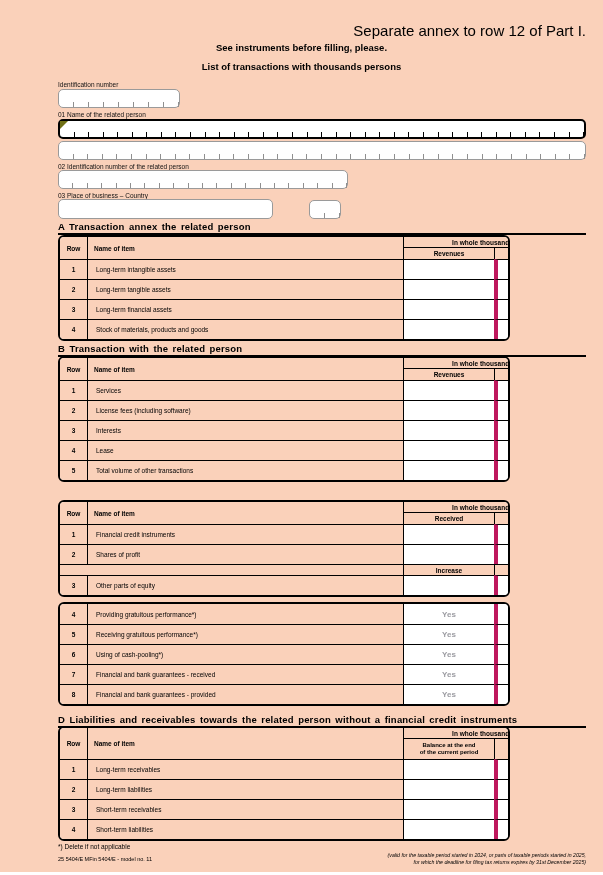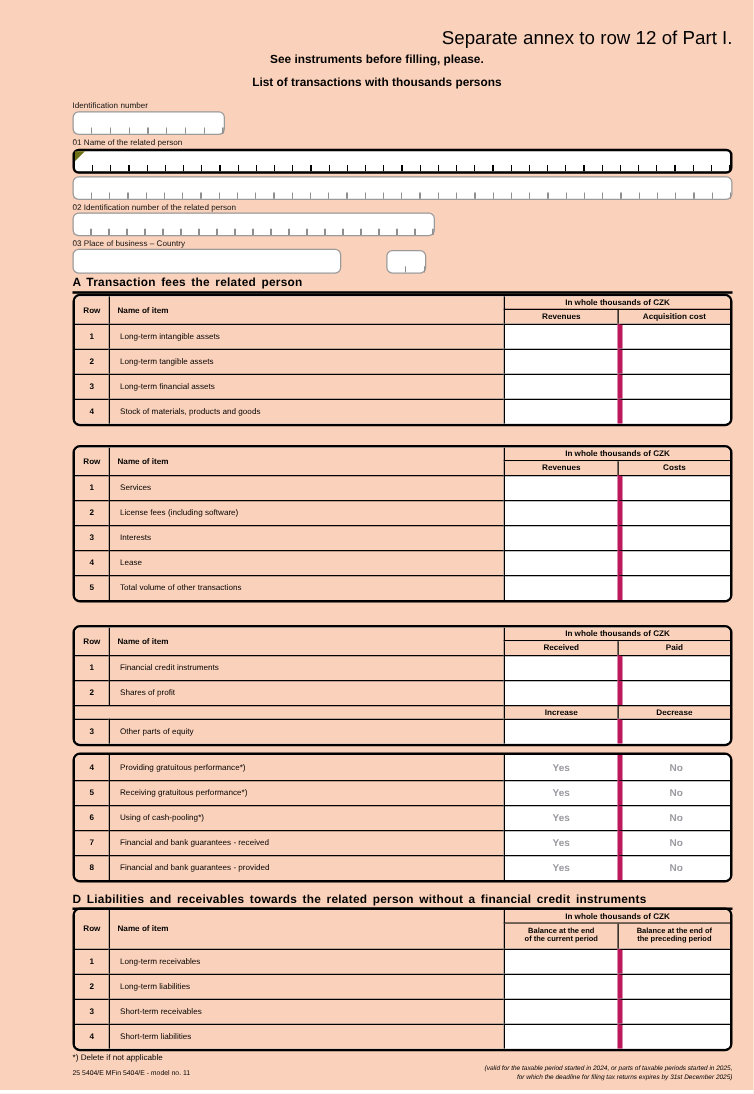--- a/index.html
+++ b/index.html
@@ -34,21 +34,21 @@
     border-top:8px solid #6F6F15; border-right:8px solid transparent;
   }
 
   .sec {
     position:absolute; left:58px; width:528px;
     font-size:9.5px; font-weight:bold; letter-spacing:0.2px; word-spacing:1.5px;
     border-bottom:2px solid #000; padding-bottom:1px; box-sizing:border-box;
   }
 
   .tbl {
-    position:absolute; left:58px; width:528px;
+    position:absolute; left:58px; width:452px;
     background:#fff; border:2px solid #000; border-radius:6px;
     overflow:hidden; box-sizing:border-box;
     display:grid; grid-template-columns:27px 316px 91px 90px;
   }
   .c { font-size:6.5px; display:flex; align-items:center; box-sizing:border-box; overflow:hidden; }
   .peach { background:#FAD1BA; }
   .h-row  { grid-column:1; grid-row:1/3; justify-content:center; font-weight:bold; }
   .h-name { grid-column:2; grid-row:1/3; border-left:1px solid #000; padding-left:6px; font-weight:bold; }
   .h-czk  { grid-column:3/5; grid-row:1; border-left:1px solid #000; border-bottom:1px solid #000; justify-content:center; font-weight:bold; }
   .h-c1   { grid-column:3; grid-row:2; border-left:1px solid #000; justify-content:center; font-weight:bold; text-align:center; }
@@ -84,21 +84,21 @@
   <div class="box comb active" style="left:58px; top:119px; width:528px; height:20px; --cell:14.56px;"></div>
   <div class="box comb" style="left:58px; top:141px; width:528px; height:19px; --cell:14.61px;"></div>
 
   <div class="lbl" style="left:58px; top:163px;">02 Identification number of the related person</div>
   <div class="box comb" style="left:58px; top:170px; width:290px; height:19px; --cell:14.4px;"></div>
 
   <div class="lbl" style="left:58px; top:192px;">03 Place of business – Country</div>
   <div class="box" style="left:58px; top:199px; width:215px; height:20px;"></div>
   <div class="box comb" style="left:309px; top:200px; width:32px; height:19px; --cell:15px;"></div>
 
-  <div class="sec" style="top:221px;">A Transaction fees the related person</div>
+  <div class="sec" style="top:221px;">A Transaction annex the related person</div>
   <div class="tbl" style="top:235px; height:106px; grid-template-rows:11px 11px repeat(4,1fr);">
     <div class="c peach h-row">Row</div>
     <div class="c peach h-name">Name of item</div>
     <div class="c peach h-czk">In whole thousands of CZK</div>
     <div class="c peach h-c1">Revenues</div>
     <div class="c peach h-c2">Acquisition cost</div>
 
     <div class="c peach d-num">1</div>
     <div class="c peach d-name">Long-term intangible assets</div>
     <div class="c d-v1"></div>
@@ -113,20 +113,21 @@
     <div class="c peach d-name">Long-term financial assets</div>
     <div class="c d-v1"></div>
     <div class="c d-v2"></div>
 
     <div class="c peach d-num">4</div>
     <div class="c peach d-name">Stock of materials, products and goods</div>
     <div class="c d-v1"></div>
     <div class="c d-v2"></div>
   </div>
 
+  <div class="sec" style="top:343px;">B Transaction with the related person</div>
   <div class="tbl" style="top:356px; height:126px; grid-template-rows:11px 11px repeat(5,1fr);">
     <div class="c peach h-row">Row</div>
     <div class="c peach h-name">Name of item</div>
     <div class="c peach h-czk">In whole thousands of CZK</div>
     <div class="c peach h-c1">Revenues</div>
     <div class="c peach h-c2">Costs</div>
 
     <div class="c peach d-num">1</div>
     <div class="c peach d-name">Services</div>
     <div class="c d-v1"></div>

